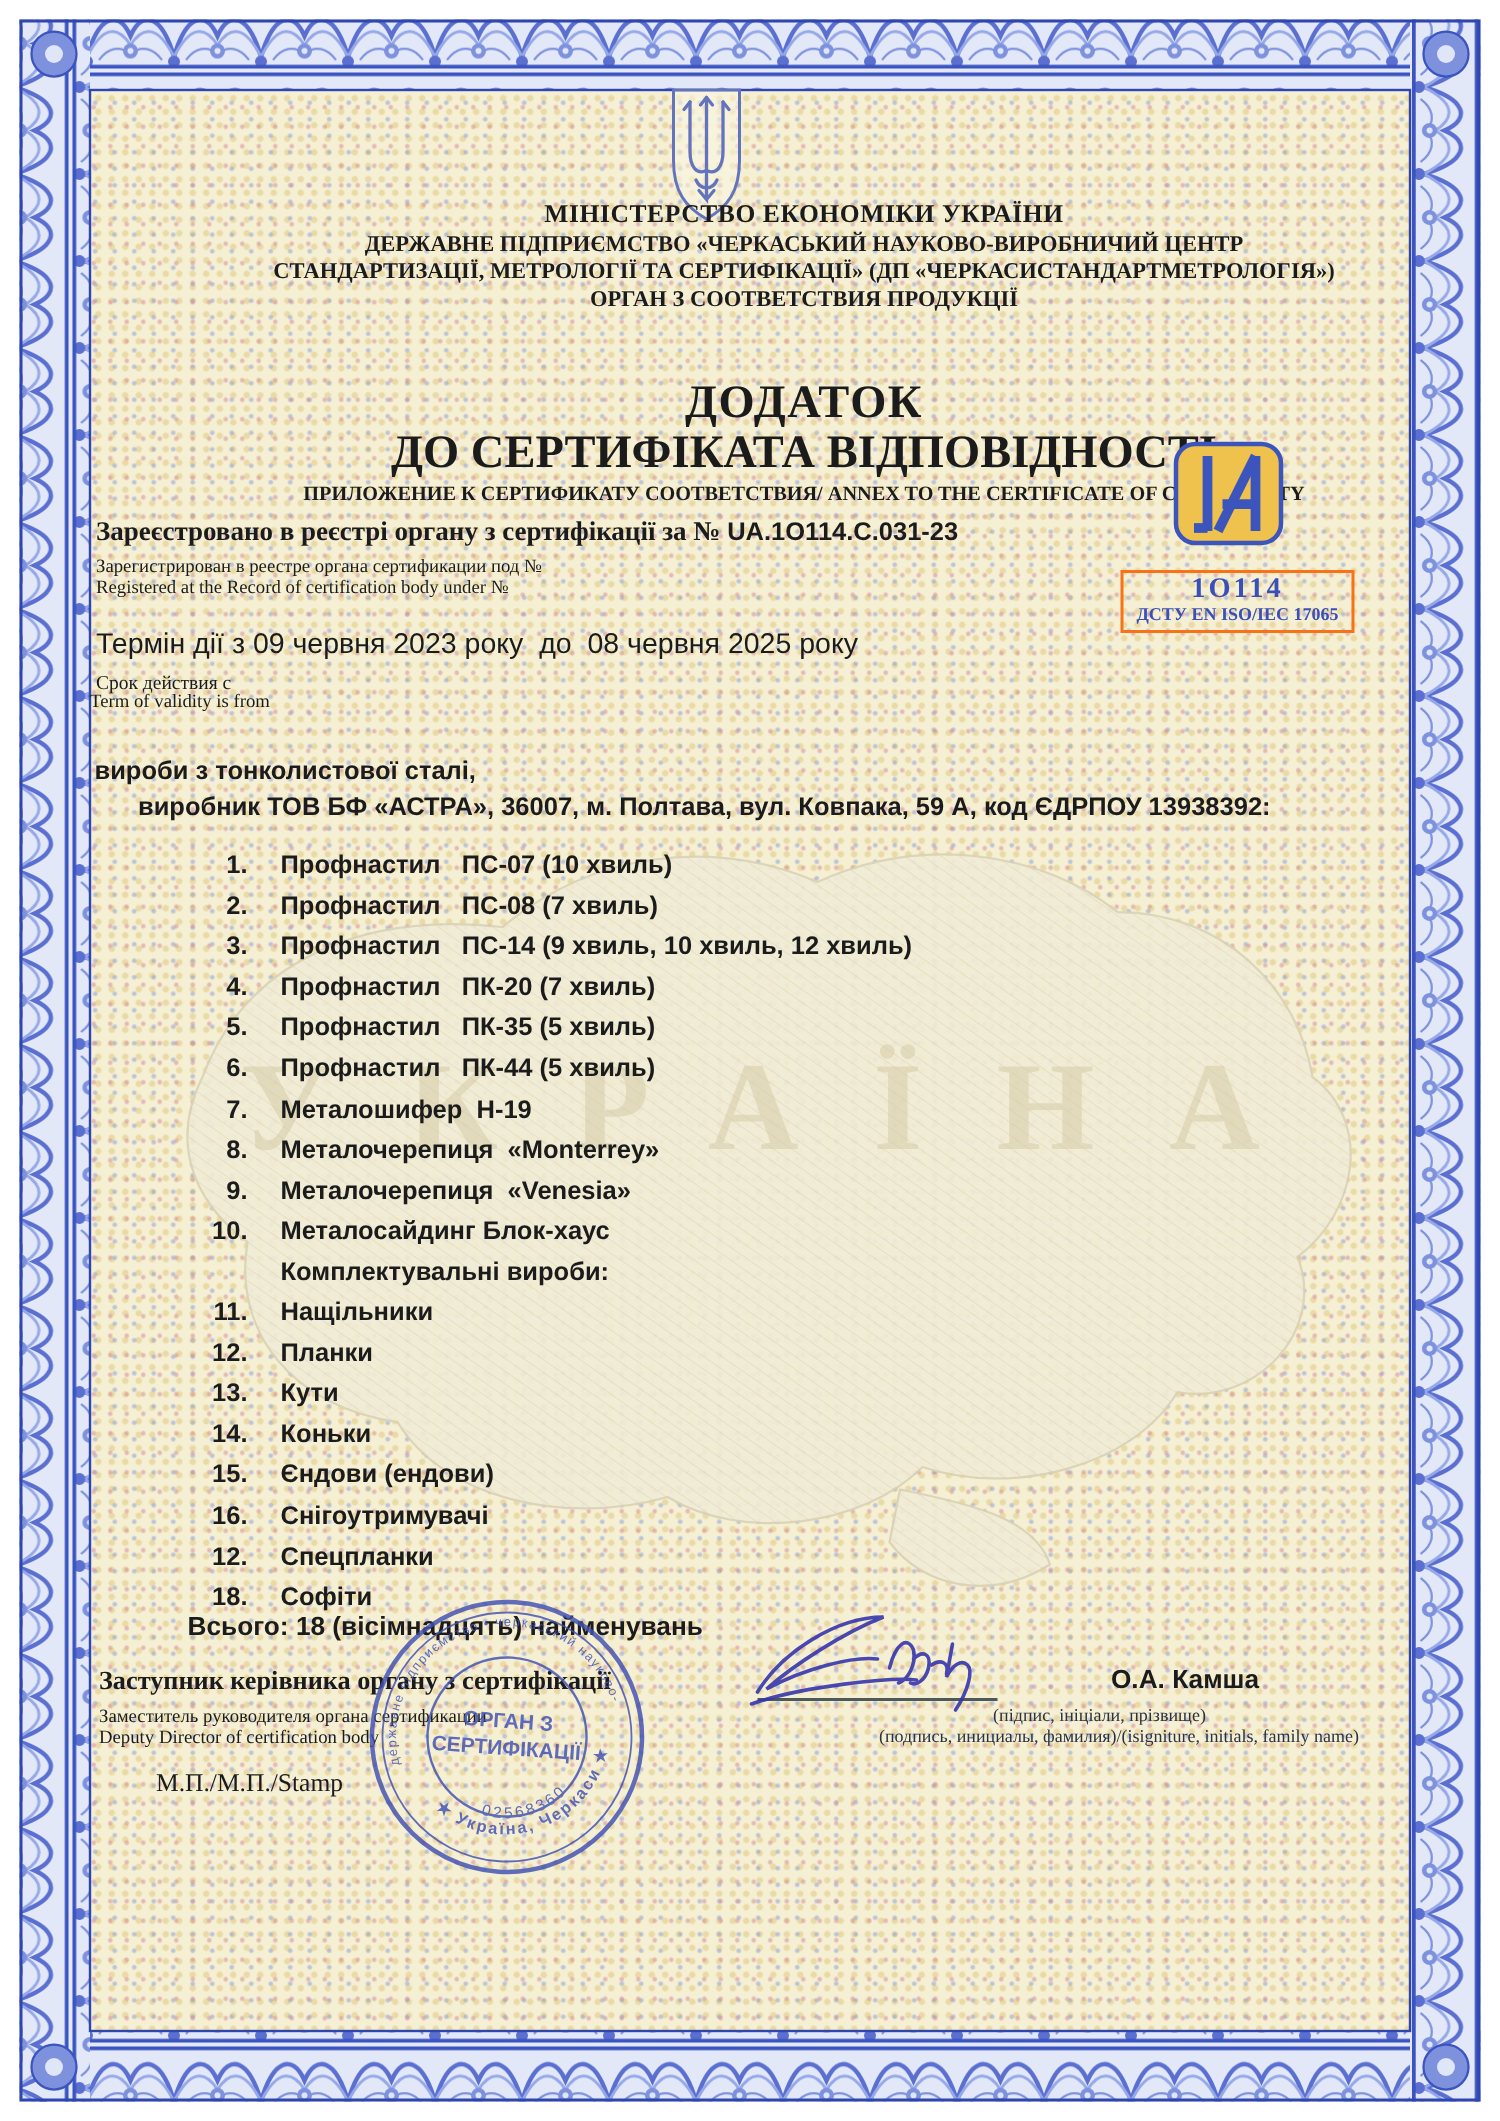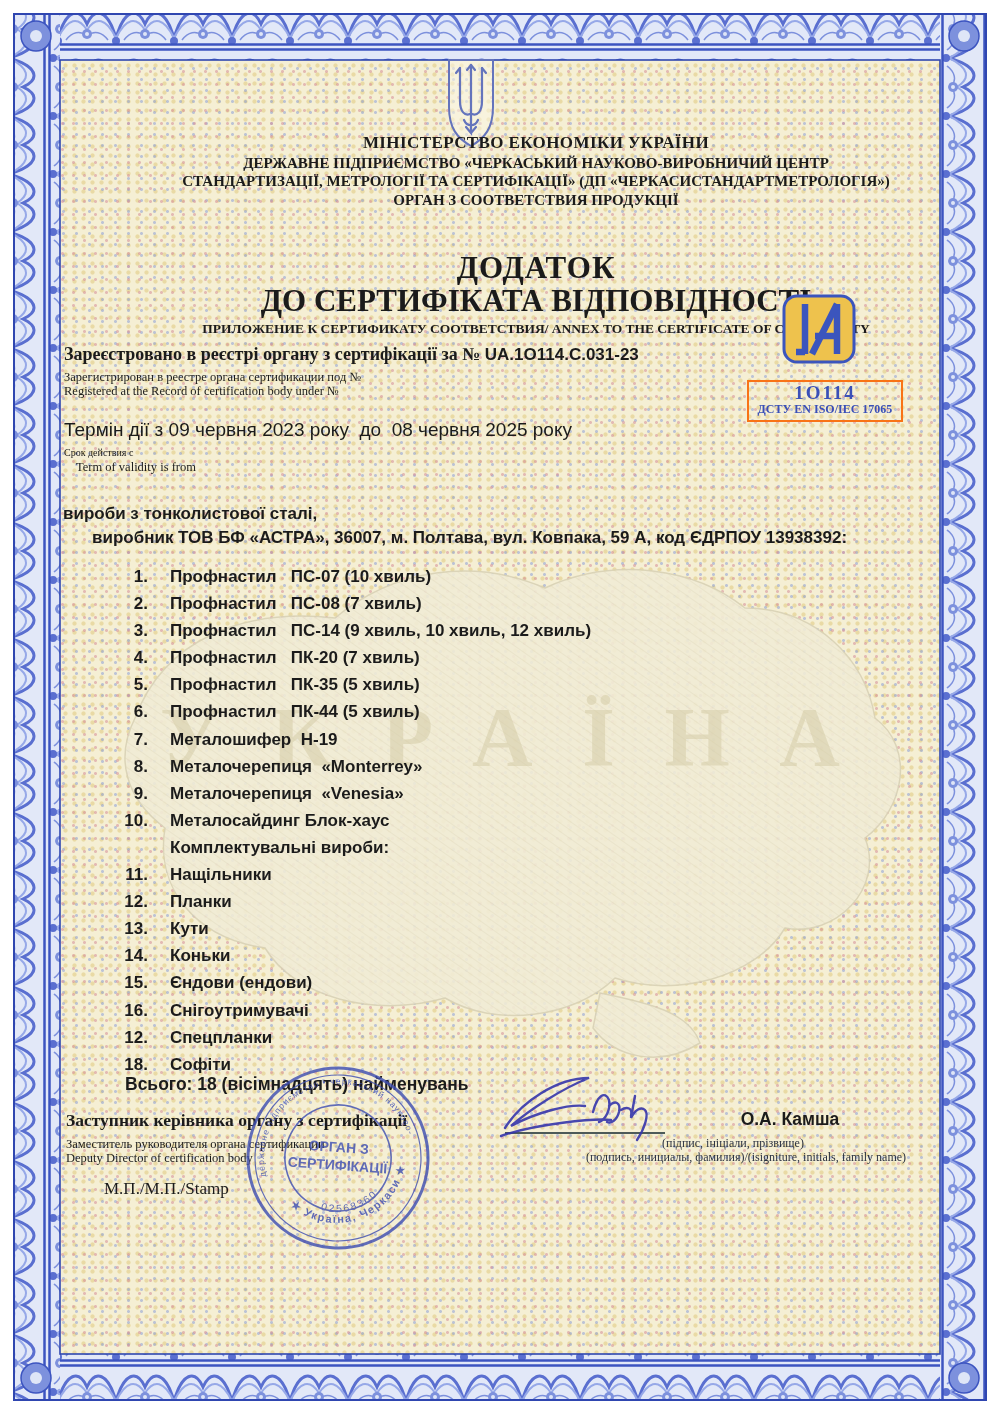--- a/index.html
+++ b/index.html
@@ -27,26 +27,26 @@
   .hdr3{top:173px;font-size:15px;font-weight:bold;}
   .hdr4{top:192px;font-size:15px;font-weight:bold;}
   .title1{top:250px;font-size:31px;font-weight:bold;letter-spacing:1px;}
   .title2{top:283px;font-size:31px;font-weight:bold;}
   .subtitle{top:321px;font-size:13.5px;font-weight:bold;}
   .regmain{left:64px;top:344px;font-size:18px;font-weight:bold;}
   .regmain .num{font-family:"Liberation Sans",sans-serif;font-size:17px;}
   .regru{left:64px;top:370px;font-size:12.5px;}
   .regen{left:64px;top:384px;font-size:12.5px;}
   .valmain{left:64px;top:419px;font-size:19px;font-weight:normal;}
-  .valru{left:64px;top:447px;font-size:10px;}
-  .valen{left:76px;top:460px;font-size:12.5px;}
+  .valru{left:64px;top:447px;font-size:13px;}
+  .valen{left:60px;top:460px;font-size:12.5px;}
   .prod1{left:63px;top:504px;font-size:17px;font-weight:bold;text-align:center;}
   .prod2{left:63px;top:528px;font-size:17px;font-weight:bold;margin-left:29px;}
   .plist{left:104px;top:567px;}
-  .lrow{height:27.1px;font-size:17px;font-weight:bold;font-family:"Liberation Sans",sans-serif;white-space:nowrap;}
+  .lrow{height:27.1px;font-size:17px;font-weight:bold;font-family:"Liberation Sans",sans-serif;white-space:nowrap;margin-left:17px;}
   .lnum{display:inline-block;width:44px;text-align:right;margin-right:22px;}
   .total{left:125px;top:1074px;font-size:17.5px;font-weight:bold;}
   .sigtitle{left:66px;top:1110px;font-size:17.5px;font-weight:bold;}
   .sigru{left:66px;top:1137px;font-size:12.5px;}
   .sigen{left:66px;top:1151px;font-size:12.5px;}
   .mp{left:104px;top:1179px;font-size:17px;}
   .sigline{left:505px;top:1132px;width:160px;height:2px;background:#4d5a58;z-index:3;}
   .signame{left:710px;top:1109px;width:160px;text-align:center;font-size:17.5px;font-weight:bold;}
   .cap1{left:613px;top:1136px;width:240px;text-align:center;font-size:12px;color:#2a3140;}
   .cap2{left:565px;top:1150px;width:362px;text-align:center;font-size:12px;color:#2a3140;}

